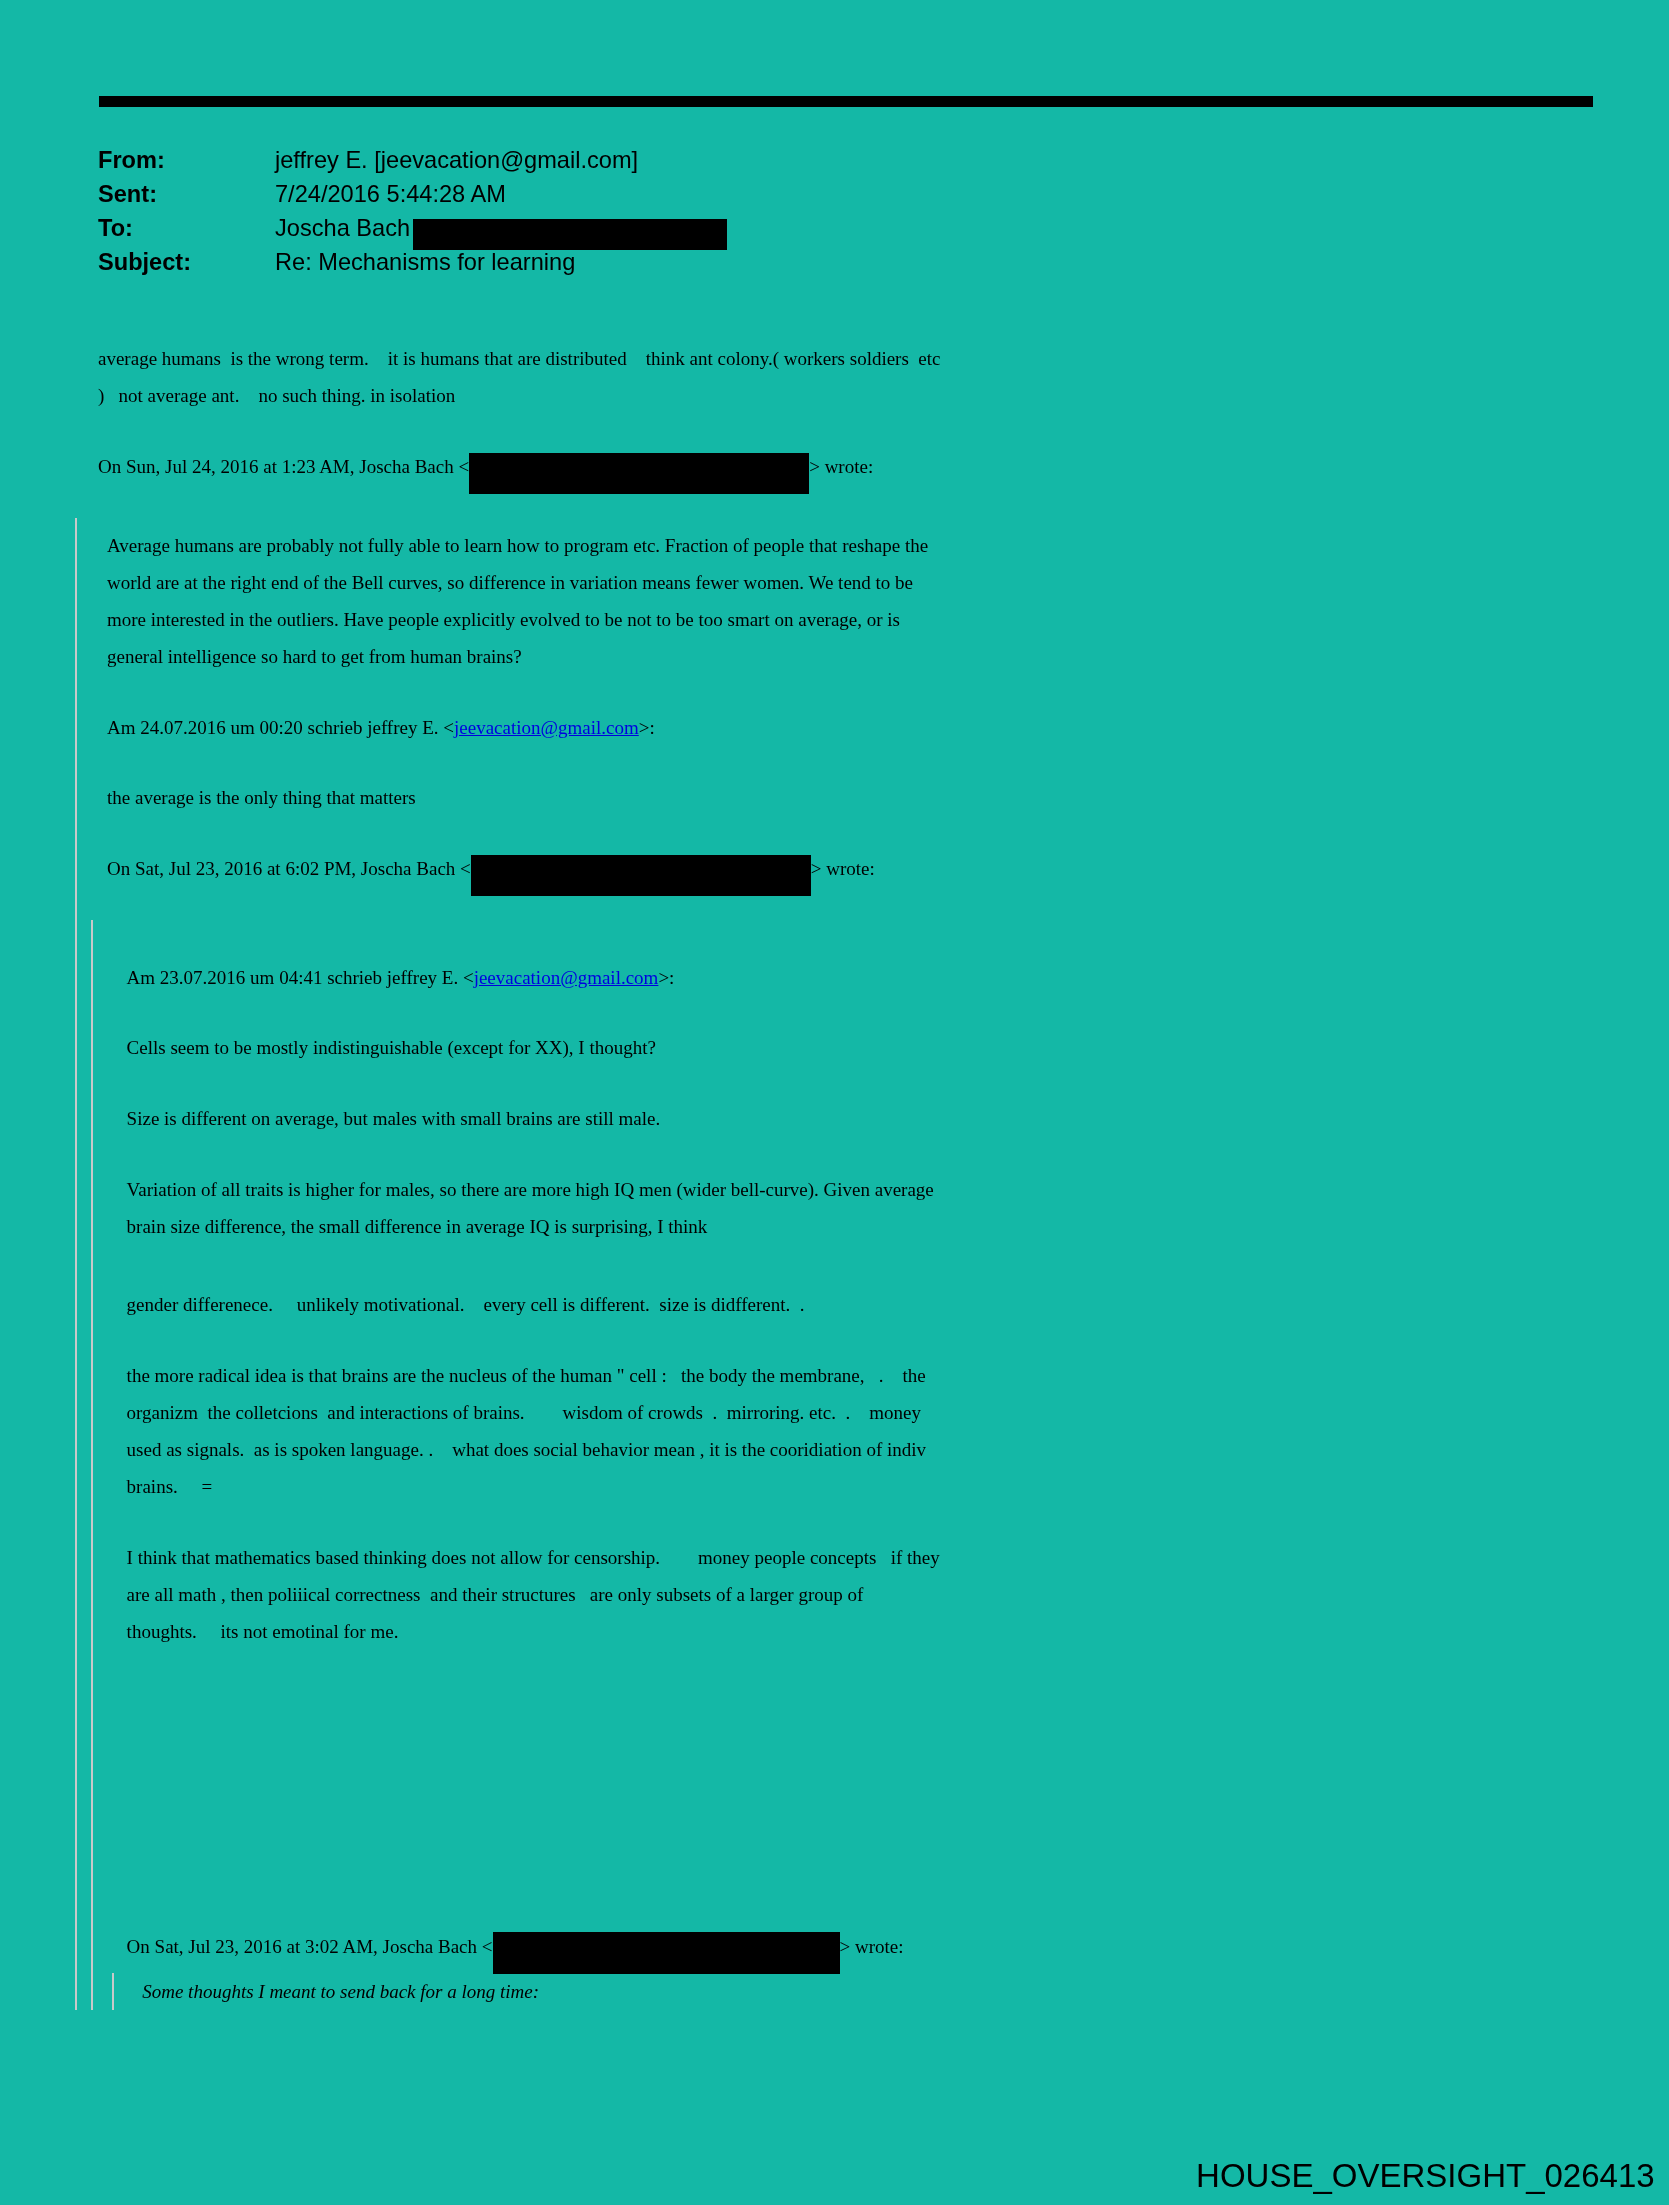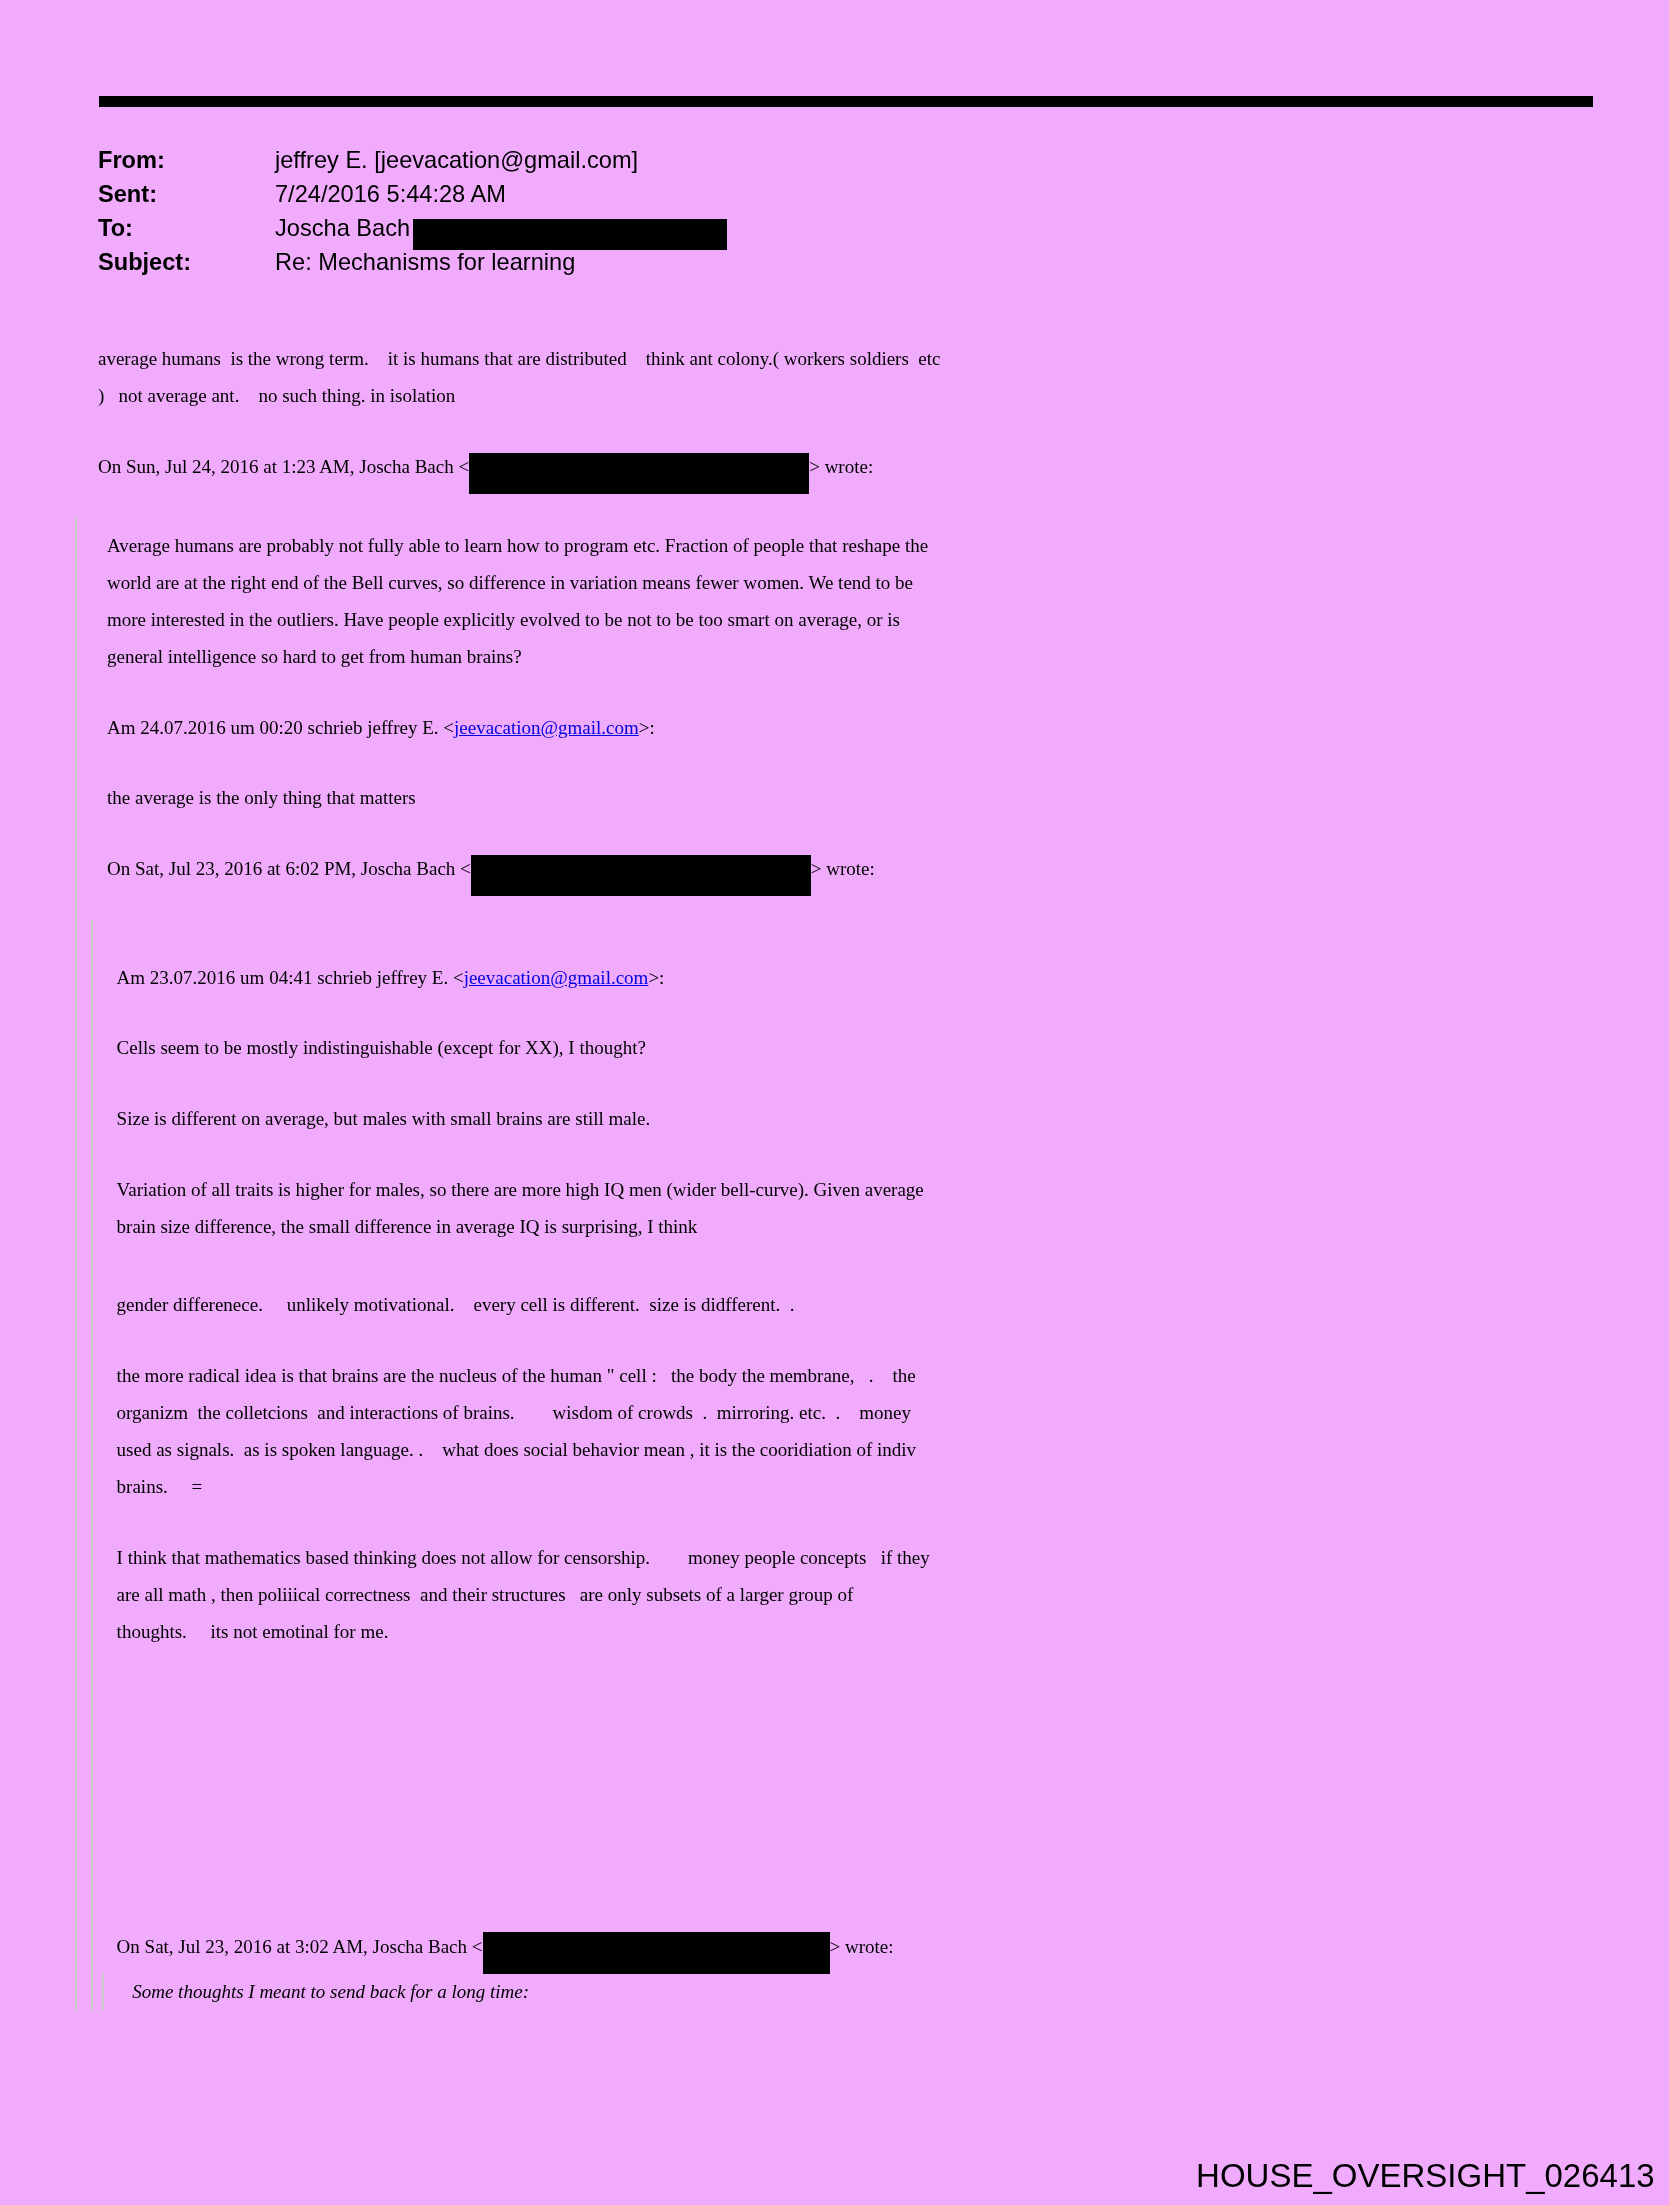--- a/index.html
+++ b/index.html
@@ -1,20 +1,20 @@
 <!DOCTYPE html>
 <html style="font-size:10.5px"><head>
 <meta charset="utf-8">
 <style>
   html, body { margin: 0; padding: 0; background: #e8e8e8; }
   .page {
     position: relative;
     width: 1669px;
     height: 2205px;
-    background: #f0abfc;
+    background: #14b8a6;
     overflow: hidden;
     font-family: "Liberation Serif", serif;
     color: #000;
   }
 
   
   .top-rule {
     position: absolute;
     left: 99px; top: 96px;
     width: 1494px; height: 10.5px;
@@ -57,21 +57,21 @@
   .attrib { white-space: pre-wrap; margin: 0 0 33px 0; }
 
   blockquote { margin: 0; }
   .q1 {
     margin-left: -23px;
     padding-left: 30px;
     border-left: 2.6px solid #c9c9c9;
   }
   .q2 {
     margin-left: -16.4px;
-    padding-left: 24px;
+    padding-left: 34px;
     border-left: 2.6px solid #c9c9c9;
     padding-top: 5.2px;
   }
   .q3 {
     margin-left: -14.4px;
     padding-left: 28px;
     border-left: 2.6px solid #c9c9c9;
     font-style: italic;
   }
   .q1 > .first { padding-top: 9.2px; }

